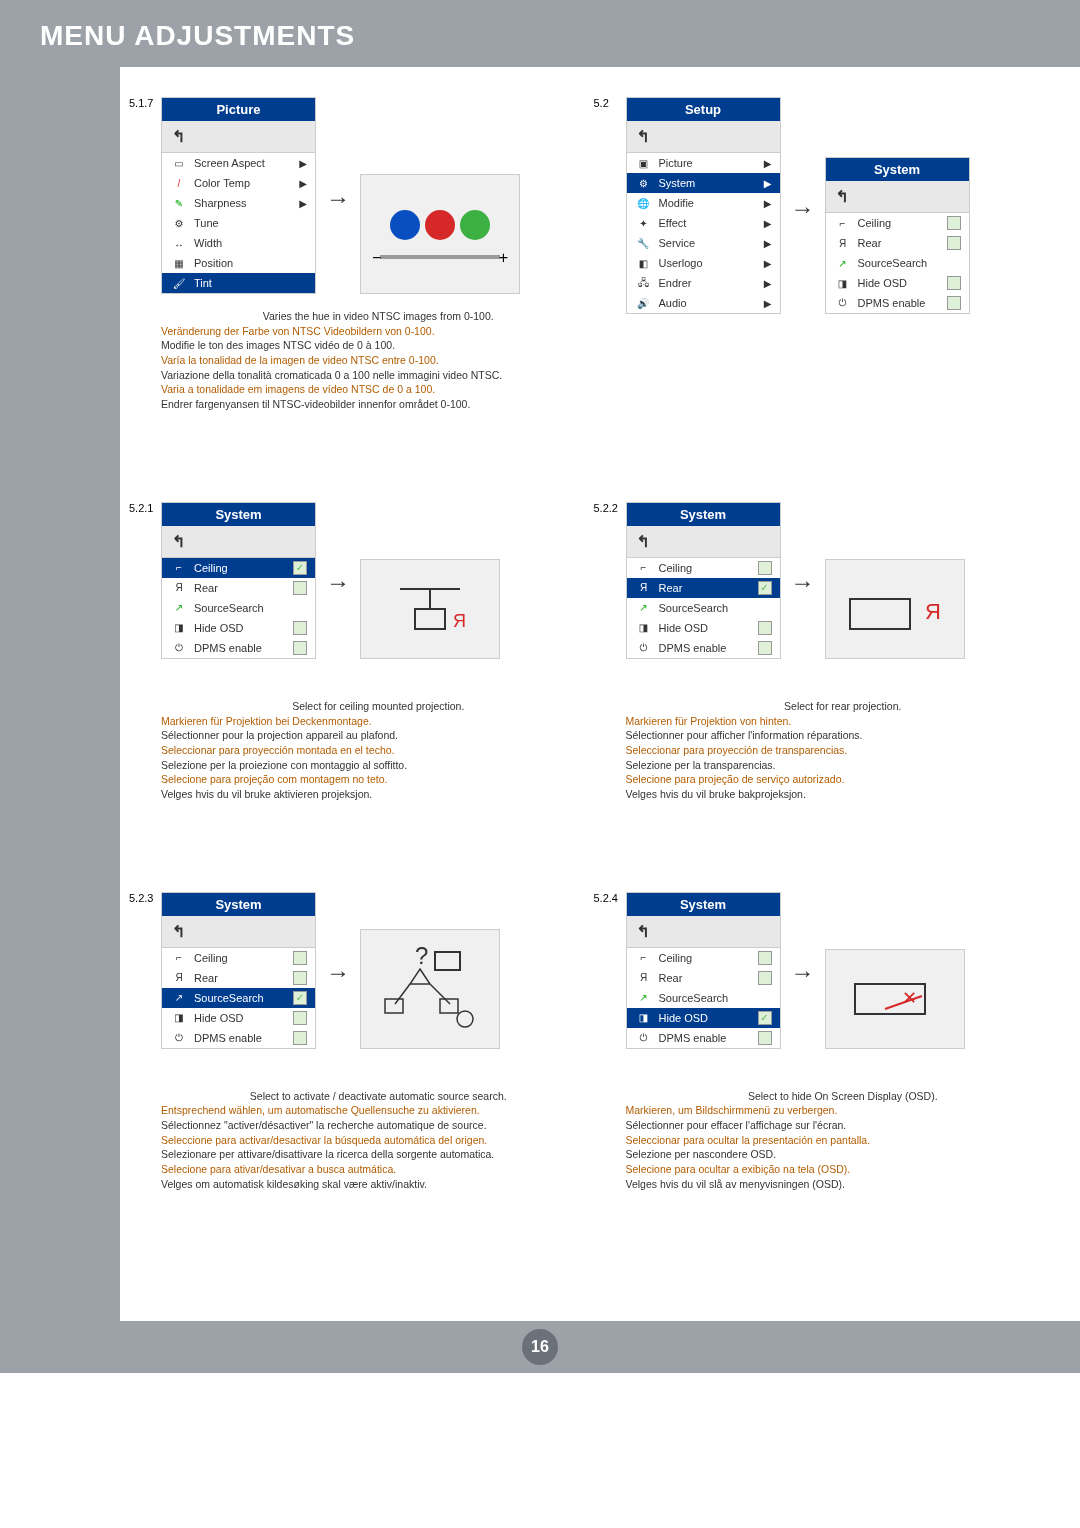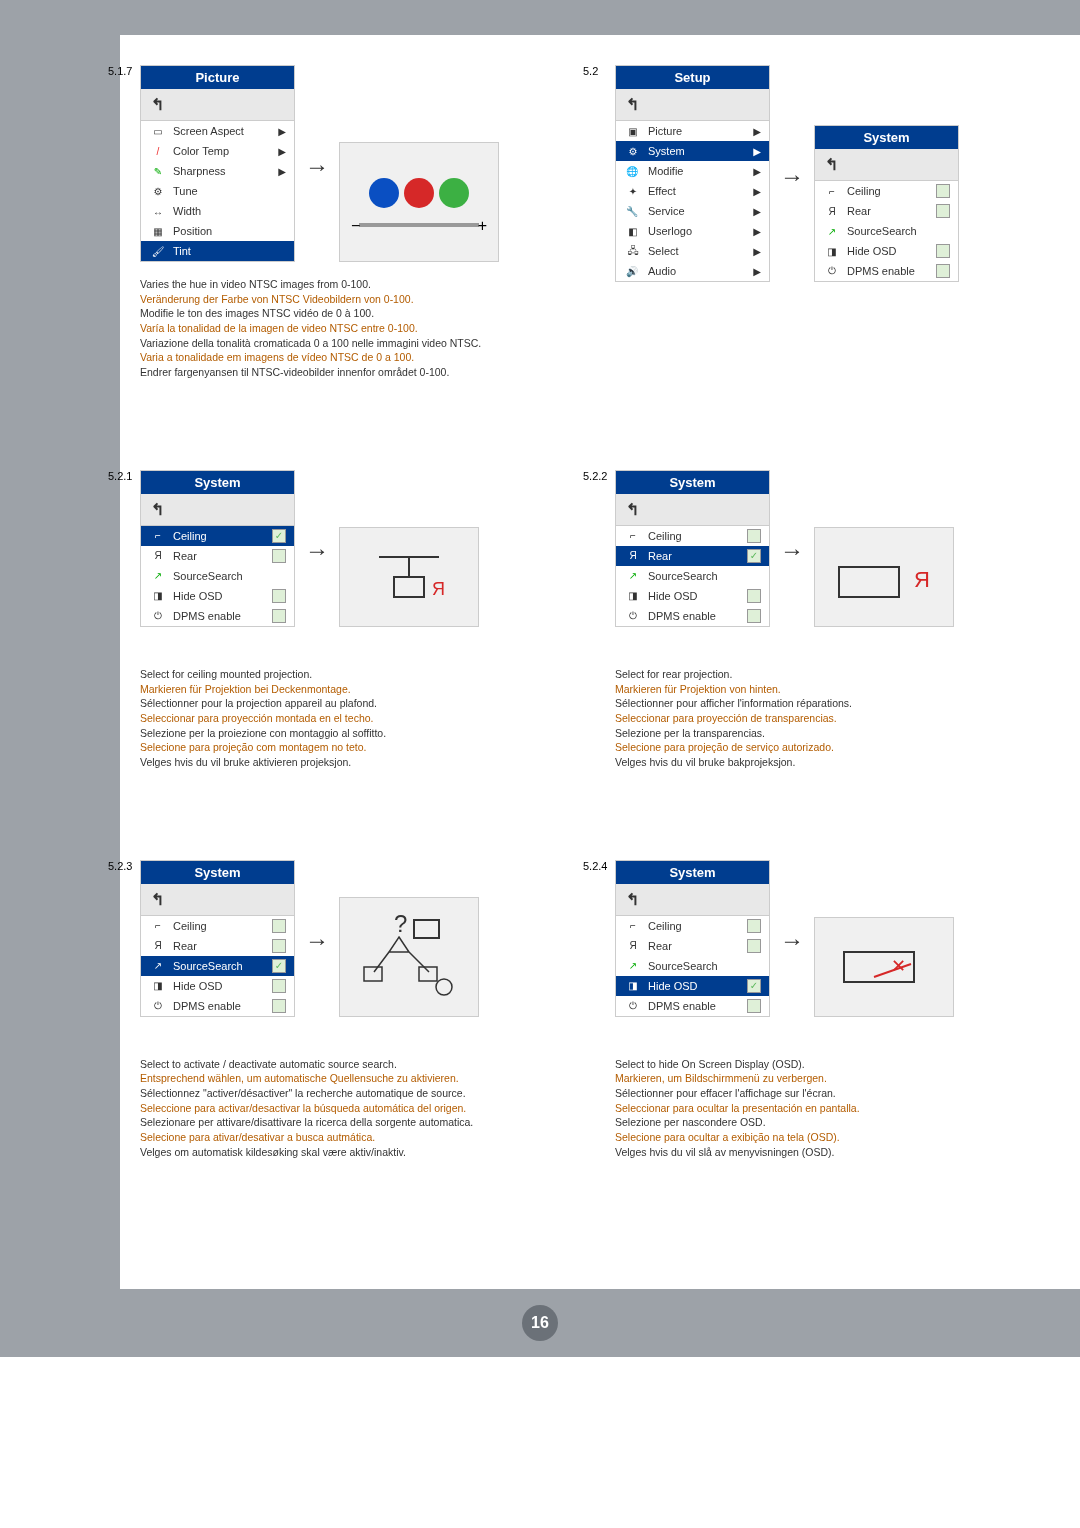--- a/index.html
+++ b/index.html
@@ -1,59 +1,60 @@
 <!DOCTYPE html>
 <html><head>
   <meta charset="utf-8">
   <style>
     * { margin: 0; padding: 0; box-sizing: border-box; font-family: Arial, sans-serif; }
     body { background: #fff; width: 1080px; }
     .page { background: #fff; }
     .header-band { background: #9da2a8; padding: 20px 40px 15px; }
     .header-band h1 { color: #fff; font-size: 28px; font-weight: bold; letter-spacing: 1px; }
     .header-band .subtitle { color: #b8f0c8; font-size: 10px; margin-top: 5px; letter-spacing: 0.5px; }
-    .content-area { display: flex; }
+    .content-area { display: flex; gap: 21px; }
     .left-gutter { width: 120px; background: #9da2a8; }
     .main-content { flex: 1; padding: 30px 20px 40px; position: relative; }
     .grid-2 { display: flex; gap: 30px; margin-bottom: 50px; }
     .grid-col { flex: 1; }
     .menu-panel { background: #fff; border: 1px solid #ccc; width: 155px; }
     .menu-title { background: #003d8f; color: #fff; text-align: center; font-size: 13px; font-weight: bold; padding: 4px; position: relative; }
     .menu-back { background: #e8e8e8; padding: 6px 10px; border-bottom: 1px solid #ccc; }
     .back-arrow { font-size: 16px; font-weight: bold; color: #333; }
     .menu-item { display: flex; align-items: center; padding: 3px 8px; font-size: 11px; color: #333; }
     .menu-item.selected { background: #003d8f; color: #fff; }
     .menu-icon { width: 18px; height: 14px; margin-right: 6px; display: inline-flex; align-items: center; justify-content: center; font-size: 10px; }
     .menu-arrow { margin-left: auto; font-size: 10px; color: #333; }
     .menu-check { margin-left: auto; width: 14px; height: 14px; background: #dff0d8; border: 1px solid #999; display: flex; align-items: center; justify-content: center; font-size: 10px; color: #5cb85c; }
     .menu-box { margin-left: auto; width: 14px; height: 14px; background: #dff0d8; border: 1px solid #999; }
     .arrow-connector { font-size: 24px; color: #333; margin: 0 10px; align-self: center; }
     .visual-box { background: #f0f0f0; border: 1px solid #ccc; padding: 15px; display: flex; align-items: center; justify-content: center; }
     .desc-group { margin-top: 15px; font-size: 10.5px; line-height: 1.4; }
-    .desc-group div:nth-child(1) { color: #333; }
+    .desc-group div:nth-child(1) { color: #333; text-align: center; }
     .desc-group div:nth-child(2) { color: #b35c00; }
     .desc-group div:nth-child(3) { color: #333; }
     .desc-group div:nth-child(4) { color: #b35c00; }
     .desc-group div:nth-child(5) { color: #333; }
     .desc-group div:nth-child(6) { color: #b35c00; }
     .desc-group div:nth-child(7) { color: #333; }
-    .footer-band { background: #9da2a8; height: 68px; display: flex; align-items: center; justify-content: center; }
+    .footer-band { background: #9da2a8; height: 52px; display: flex; align-items: center; justify-content: center; }
     .page-num { background: #6b7178; color: #fff; width: 36px; height: 36px; border-radius: 50%; display: flex; align-items: center; justify-content: center; font-size: 16px; font-weight: bold; }
     .panel-row { display: flex; align-items: flex-end; }
     .circles { display: flex; gap: 5px; }
     .circle { width: 30px; height: 30px; border-radius: 50%; }
     .slider-bar { width: 120px; height: 4px; background: #999; margin: 15px auto 0; position: relative; }
     .section-wrap { position: relative; margin-bottom: 40px; }
     .num-label { position: absolute; left: -32px; top: 0; font-size: 11px; }
   </style>
 </head>
 <body>
 
 <div class="page">
   <div class="header-band">
+    <h1>MENU ADJUSTMENTS</h1>
   </div>
 
   <div class="content-area">
     <div class="left-gutter"></div>
     <div class="main-content">
 
       <div class="grid-2">
 
         <div class="grid-col section-wrap">
           <span class="num-label">5.1.7</span>
@@ -148,21 +149,21 @@
                   <span>Service</span>
                   <span class="menu-arrow">▶</span>
                 </div>
               <div class="menu-item">
                   <span class="menu-icon">◧</span>
                   <span>Userlogo</span>
                   <span class="menu-arrow">▶</span>
                 </div>
               <div class="menu-item">
                   <span class="menu-icon">🖧</span>
-                  <span>Select</span>
+                  <span>Endrer</span>
                   <span class="menu-arrow">▶</span>
                 </div>
               <div class="menu-item">
                   <span class="menu-icon">🔊</span>
                   <span>Audio</span>
                   <span class="menu-arrow">▶</span>
                 </div>
             </div>
             <div class="arrow-connector">→</div>
             <div class="menu-panel" style="width:145px">

